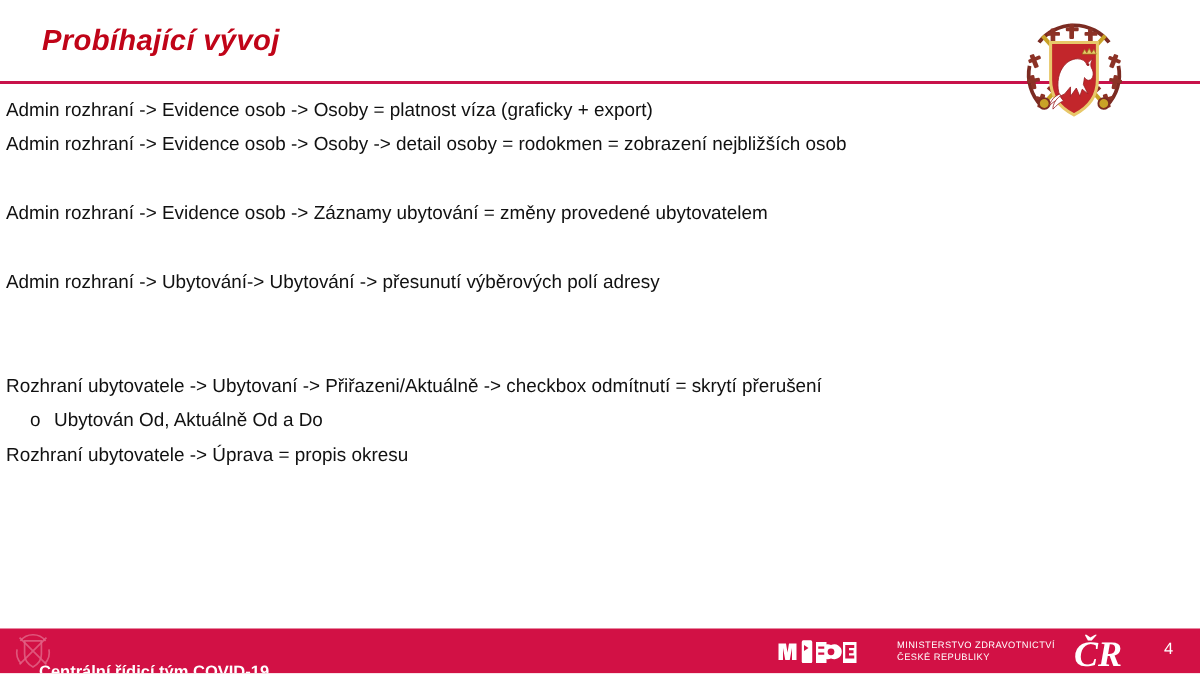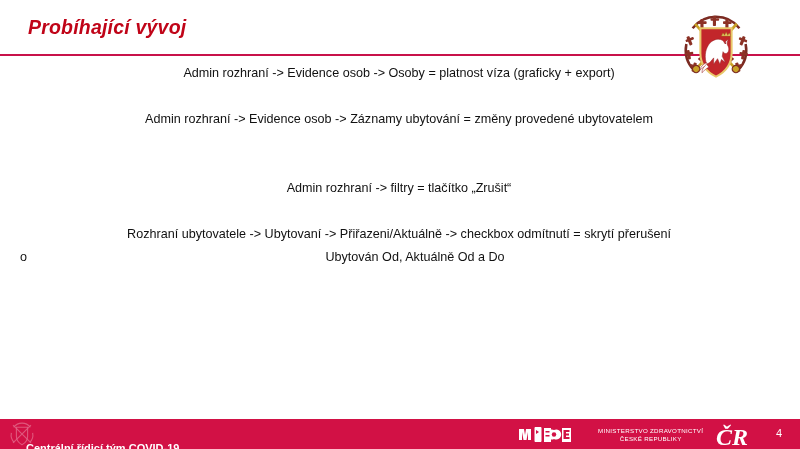--- a/index.html
+++ b/index.html
@@ -9,21 +9,20 @@
   }
   body {
     font-family: "Liberation Sans", sans-serif;
   }
   .slide {
     position: relative;
     width: 800px;
     height: 449px;
     background: #ffffff;
     overflow: hidden;
-    text-align: center;
   }
 
   
   .slide-title {
     position: absolute;
     left: 28px;
     top: 16px;
     font-size: 19.5px;
     font-weight: bold;
     font-style: italic;
@@ -207,28 +206,30 @@
       </g>
 
       <g fill="#E8C86A" stroke="#9A7B18" stroke-width="0.6">
         <path d="M57,36 L59,32 L61,35 L63,31 L65,35 L67,32 L69,36 Z"></path>
       </g>
     </svg>
   </div>
 
   <div class="body-area">
       <div class="para">Admin rozhraní -&gt; Evidence osob -&gt; Osoby = platnost víza (graficky + export)</div>
+      <div class="para">Admin rozhraní -&gt; Evidence osob -&gt; Osoby -&gt; detail osoby = rodokmen = zobrazení nejbližších osob</div>
       <div class="spacer"></div>
       <div class="para bold">Admin rozhraní -&gt; Evidence osob -&gt; Záznamy ubytování = změny provedené ubytovatelem</div>
       <div class="spacer"></div>
-      <div class="spacer"></div>
-      <div class="para">Admin rozhraní -&gt; filtry = tlačítko „Zrušit“</div>
+      <div class="para">Admin rozhraní -&gt; Ubytování-&gt; Ubytování -&gt; přesunutí výběrových polí adresy</div>
+      <div class="spacer"></div>
       <div class="spacer"></div>
       <div class="para">Rozhraní ubytovatele -&gt; Ubytovaní -&gt; Přiřazeni/Aktuálně -&gt; checkbox odmítnutí = skrytí přerušení</div>
       <div class="para bullet"><span class="bullet-marker">o</span><span>Ubytován Od, Aktuálně Od a Do</span></div>
+      <div class="para">Rozhraní ubytovatele -&gt; Úprava = propis okresu</div>
     </div>
 
   <div class="footer">
     <div class="footer-emblem">
       <svg viewBox="0 0 100 100" width="28" height="28" aria-hidden="true">
         <g stroke="#FFFFFF" stroke-width="4" fill="none" opacity="0.85">
           <path d="M20,26 A38,38 0 0,1 80,26"></path>
           <path d="M12,46 A38,38 0 0,0 22,80"></path>
           <path d="M88,46 A38,38 0 0,1 78,80"></path>
         </g>

